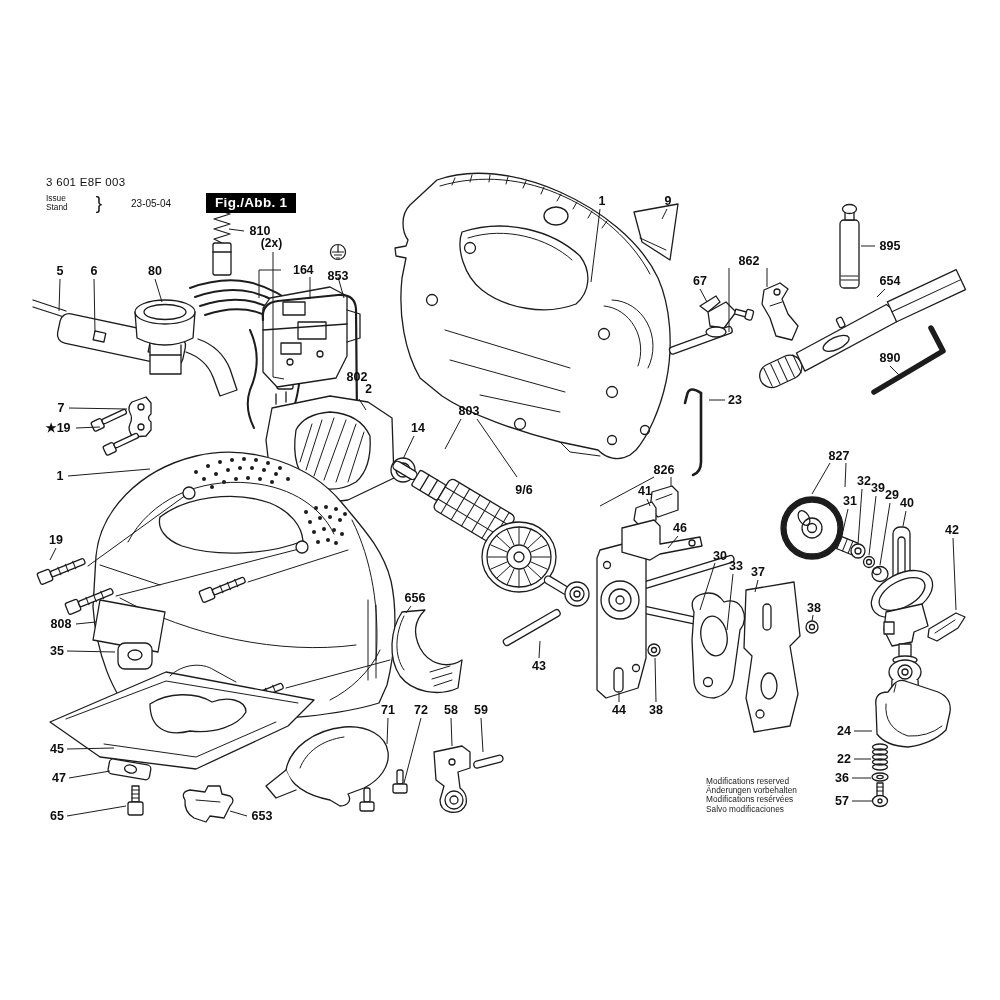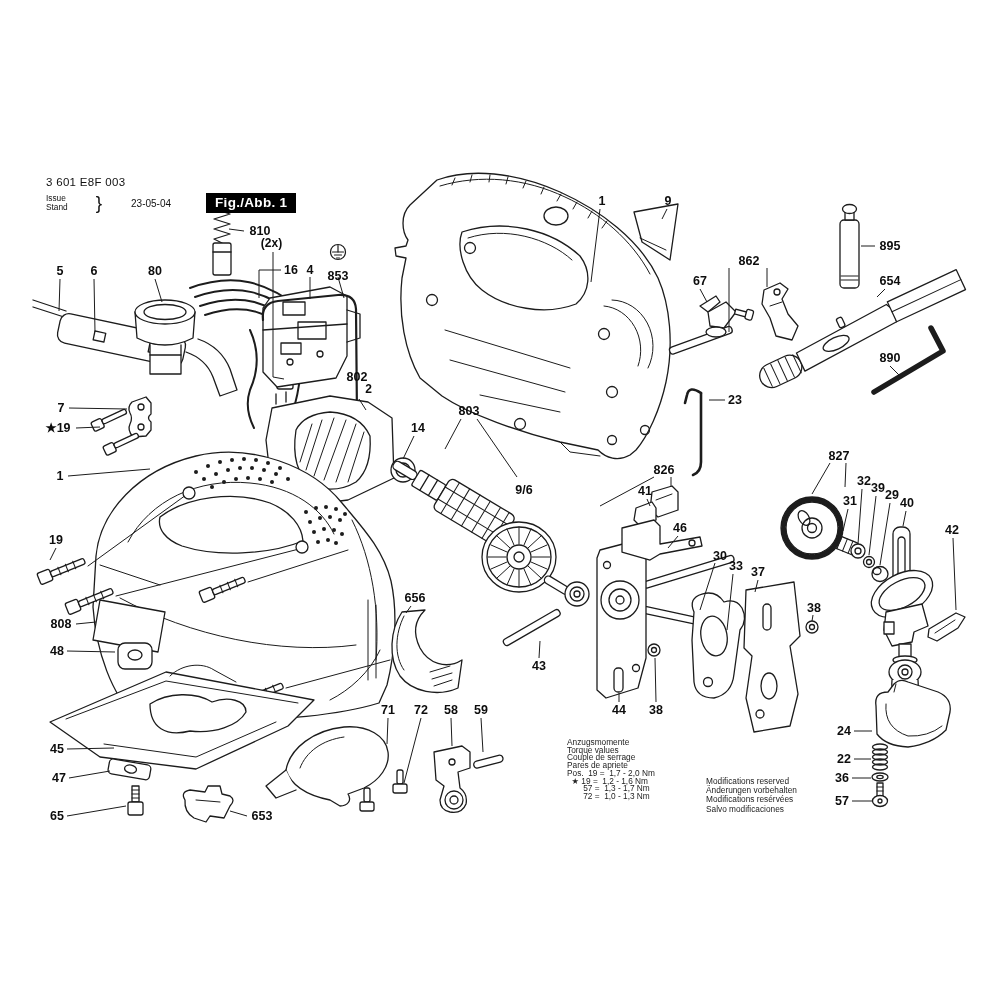--- a/index.html
+++ b/index.html
@@ -556,40 +556,39 @@
     <div class="issue">
       <span>Issue</span>
       <span>Stand</span>
     </div>
     <div class="brace">}</div>
     <div class="idate">23-05-04</div>
     <div class="figbox">Fig./Abb. 1</div>
   </div>
 </div>
 
-<div id="torque-note" class="note"><div>Anzugsmomente</div><div>Torque values</div><div>Couple de serrage</div><div>Pares de apriete</div><div>Pos.  19 =  1,7 - 2,0 Nm</div><div>  ★ 19 =  1,2 - 1,6 Nm</div><div>       57 =  1,3 - 1,7 Nm</div><div>       72 =  1,0 - 1,3 Nm</div></div>
 <div id="mods-note" class="note"><div>Modifications reserved</div><div>Änderungen vorbehalten</div><div>Modifications resérvées</div><div>Salvo modificaciones</div></div>
 
 <div id="labels-layer">
       <div class="part-label" style="left: 60px; top: 271px;">5</div>
       <div class="part-label" style="left: 94px; top: 271px;">6</div>
       <div class="part-label" style="left: 155px; top: 271px;">80</div>
       <div class="part-label" style="left: 260px; top: 237px;">810<div class="sub">(2x)</div></div>
-      <div class="part-label" style="left: 291px; top: 270px;">16</div>
+      <div class="part-label" style="left: 300px; top: 270px;">16</div>
       <div class="part-label" style="left: 310px; top: 270px;">4</div>
       <div class="part-label" style="left: 338px; top: 276px;">853</div>
       <div class="part-label" style="left: 357px; top: 383px;">802<div class="sub">2</div></div>
       <div class="part-label" style="left: 418px; top: 428px;">14</div>
       <div class="part-label" style="left: 469px; top: 411px;">803</div>
       <div class="part-label" style="left: 524px; top: 490px;">9/6</div>
       <div class="part-label" style="left: 415px; top: 598px;">656</div>
       <div class="part-label" style="left: 60px; top: 476px;">1</div>
       <div class="part-label" style="left: 56px; top: 540px;">19</div>
       <div class="part-label" style="left: 61px; top: 624px;">808</div>
-      <div class="part-label" style="left: 57px; top: 651px;">48</div>
+      <div class="part-label" style="left: 57px; top: 651px;">35</div>
       <div class="part-label" style="left: 57px; top: 749px;">45</div>
       <div class="part-label" style="left: 59px; top: 778px;">47</div>
       <div class="part-label" style="left: 57px; top: 816px;">65</div>
       <div class="part-label" style="left: 262px; top: 816px;">653</div>
       <div class="part-label" style="left: 388px; top: 710px;">71</div>
       <div class="part-label" style="left: 421px; top: 710px;">72</div>
       <div class="part-label" style="left: 451px; top: 710px;">58</div>
       <div class="part-label" style="left: 481px; top: 710px;">59</div>
       <div class="part-label" style="left: 539px; top: 666px;">43</div>
       <div class="part-label" style="left: 619px; top: 710px;">44</div>

